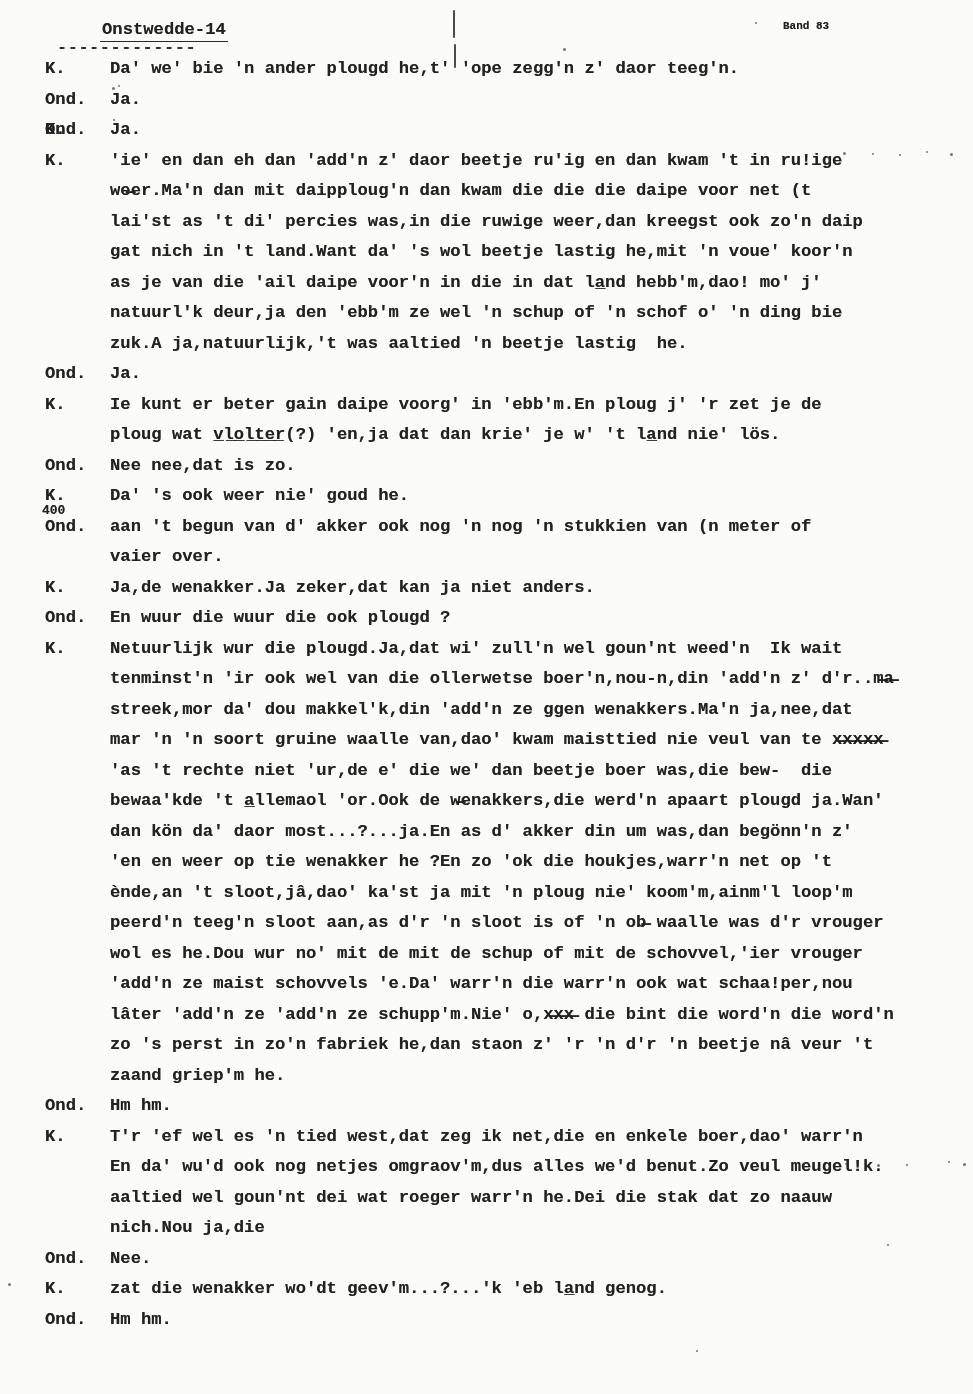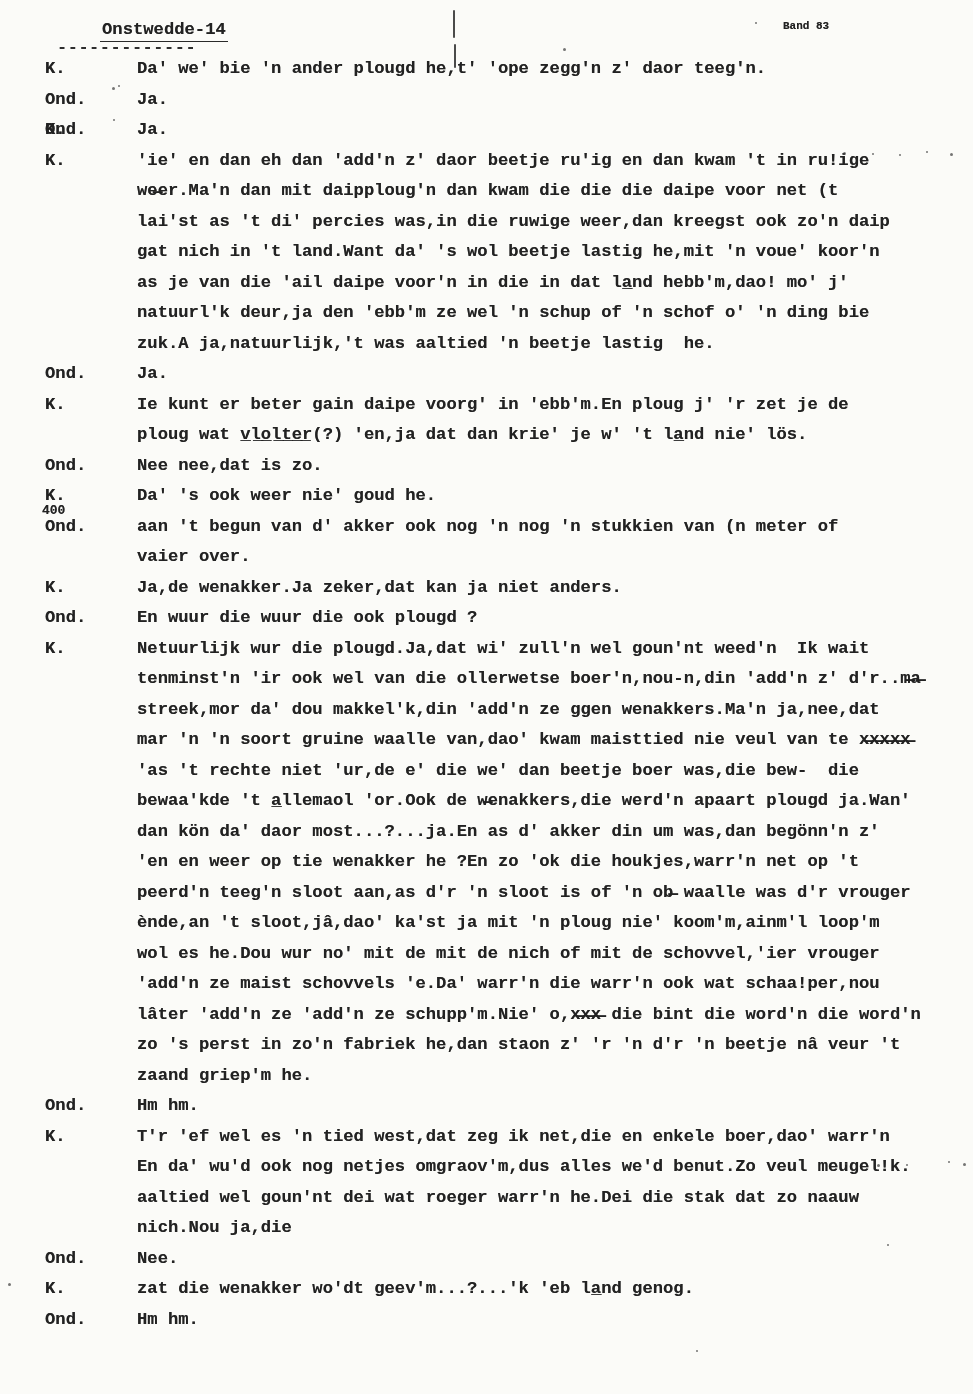--- a/index.html
+++ b/index.html
@@ -19,21 +19,21 @@
   .band{position:absolute;left:783px;top:20px;font-size:11px;
     text-shadow:0 0 .5px rgba(30,30,30,.55);}
   .dialogue{position:absolute;left:0;top:54px;width:973px;font-size:17.2px;}
   .entry{position:relative;}
   .speaker{position:absolute;left:45px;top:0;height:30.5px;line-height:30.5px;white-space:pre;
     text-shadow:0 0 .5px rgba(30,30,30,.55);}
   .counter{position:absolute;left:42px;top:15px;height:30.5px;line-height:30.5px;
     font-size:13px;text-shadow:0 0 .5px rgba(30,30,30,.55);}
   .lines{margin-left:110px;}
   .line{white-space:pre;height:30.5px;line-height:30.5px;
-    text-shadow:0 0 .5px rgba(30,30,30,.55);margin-left:27px;}
+    text-shadow:0 0 .5px rgba(30,30,30,.55);}
   .stroke{position:absolute;width:2px;background:#2c2c2c;opacity:.85;border-radius:1px;}
   .speck{position:absolute;background:#474747;border-radius:50%;opacity:.75;}
 </style>
 </head>
 <body>
 
 <div class="page">
   <div class="header">
     <div class="title-wrap">
       <span class="title-text">Onstwedde-14</span>
@@ -124,23 +124,23 @@
         <span class="speaker">K.</span>
         <div class="lines">
           <div class="line">Netuurlijk wur die plougd.Ja,dat wi' zull'n wel goun'nt weed'n  Ik wait</div>
           <div class="line">tenminst'n 'ir ook wel van die ollerwetse boer'n,nou-n,din 'add'n z' d'r..m̶a̶</div>
           <div class="line">streek,mor da' dou makkel'k,din 'add'n ze ggen wenakkers.Ma'n ja,nee,dat</div>
           <div class="line">mar 'n 'n soort gruine waalle van,dao' kwam maisttied nie veul van te x̶x̶x̶x̶x̶</div>
           <div class="line">'as 't rechte niet 'ur,de e' die we' dan beetje boer was,die bew-  die</div>
           <div class="line">bewaa'kde 't a̲llemaol 'or.Ook de w̶enakkers,die werd'n apaart plougd ja.Wan'</div>
           <div class="line">dan kön da' daor most...?...ja.En as d' akker din um was,dan begönn'n z'</div>
           <div class="line">'en en weer op tie wenakker he ?En zo 'ok die houkjes,warr'n net op 't</div>
+          <div class="line">ènde,an 't sloot,jâ,dao' ka'st ja mit 'n ploug nie' koom'm,ainm'l loop'm</div>
           <div class="line">peerd'n teeg'n sloot aan,as d'r 'n sloot is of 'n ob̶ waalle was d'r vrouger</div>
-          <div class="line">ènde,an 't sloot,jâ,dao' ka'st ja mit 'n ploug nie' koom'm,ainm'l loop'm</div>
-          <div class="line">wol es he.Dou wur no' mit de mit de nich of mit de schovvel,'ier vrouger</div>
+          <div class="line">wol es he.Dou wur no' mit de mit de schup of mit de schovvel,'ier vrouger</div>
           <div class="line">'add'n ze maist schovvels 'e.Da' warr'n die warr'n ook wat schaa!per,nou</div>
           <div class="line">lâter 'add'n ze 'add'n ze schupp'm.Nie' o,x̶x̶x̶ die bint die word'n die word'n</div>
           <div class="line">zo 's perst in zo'n fabriek he,dan staon z' 'r 'n d'r 'n beetje nâ veur 't</div>
           <div class="line">zaand griep'm he.</div>
         </div>
       </div>
       <div class="entry">
         <span class="speaker">Ond.</span>
         <div class="lines">
           <div class="line">Hm hm.</div>

